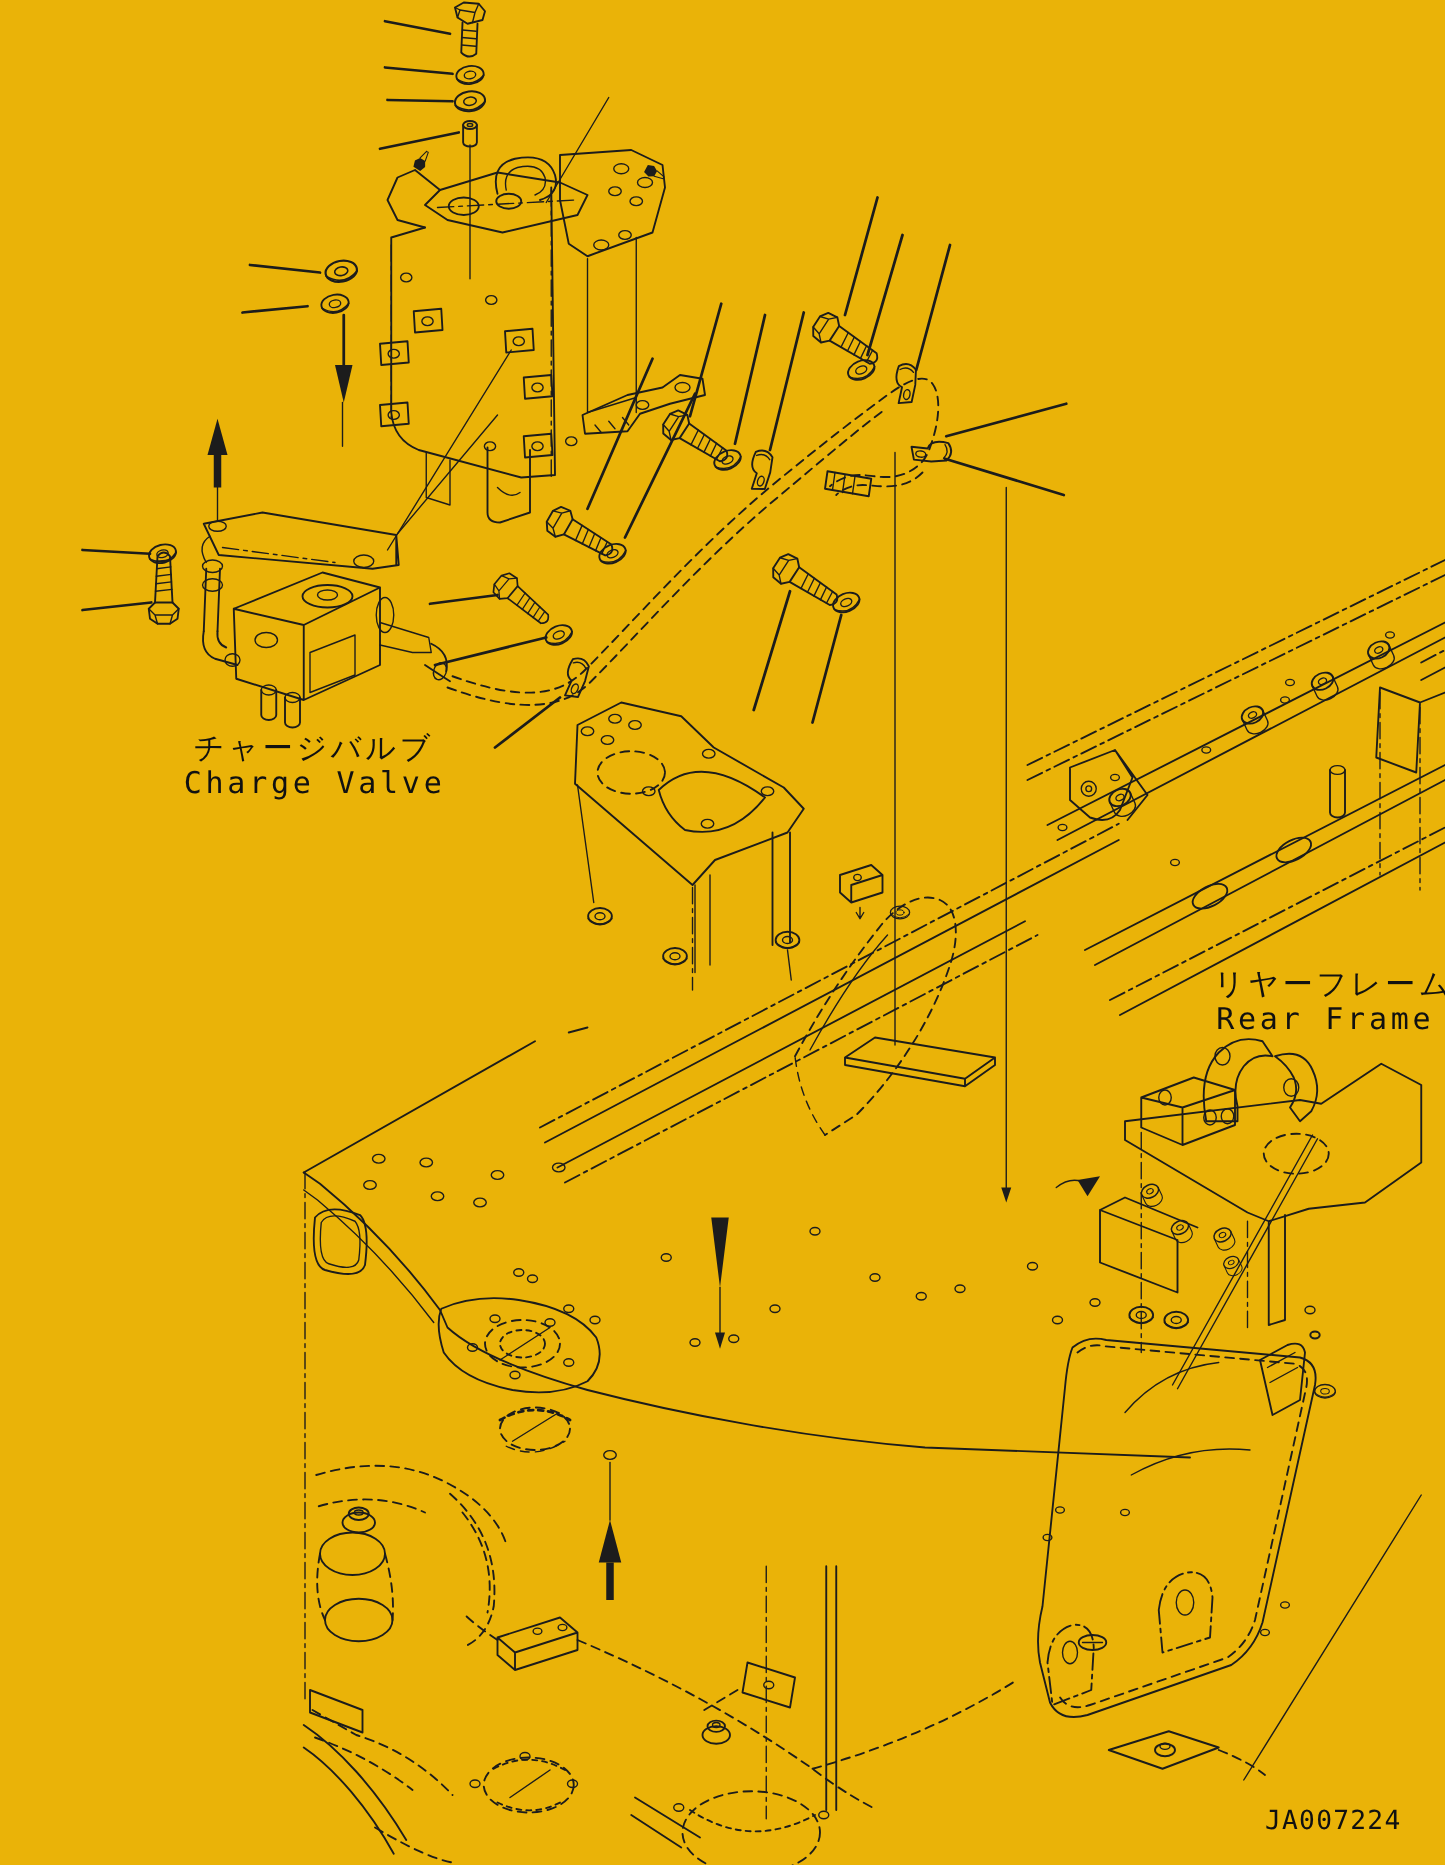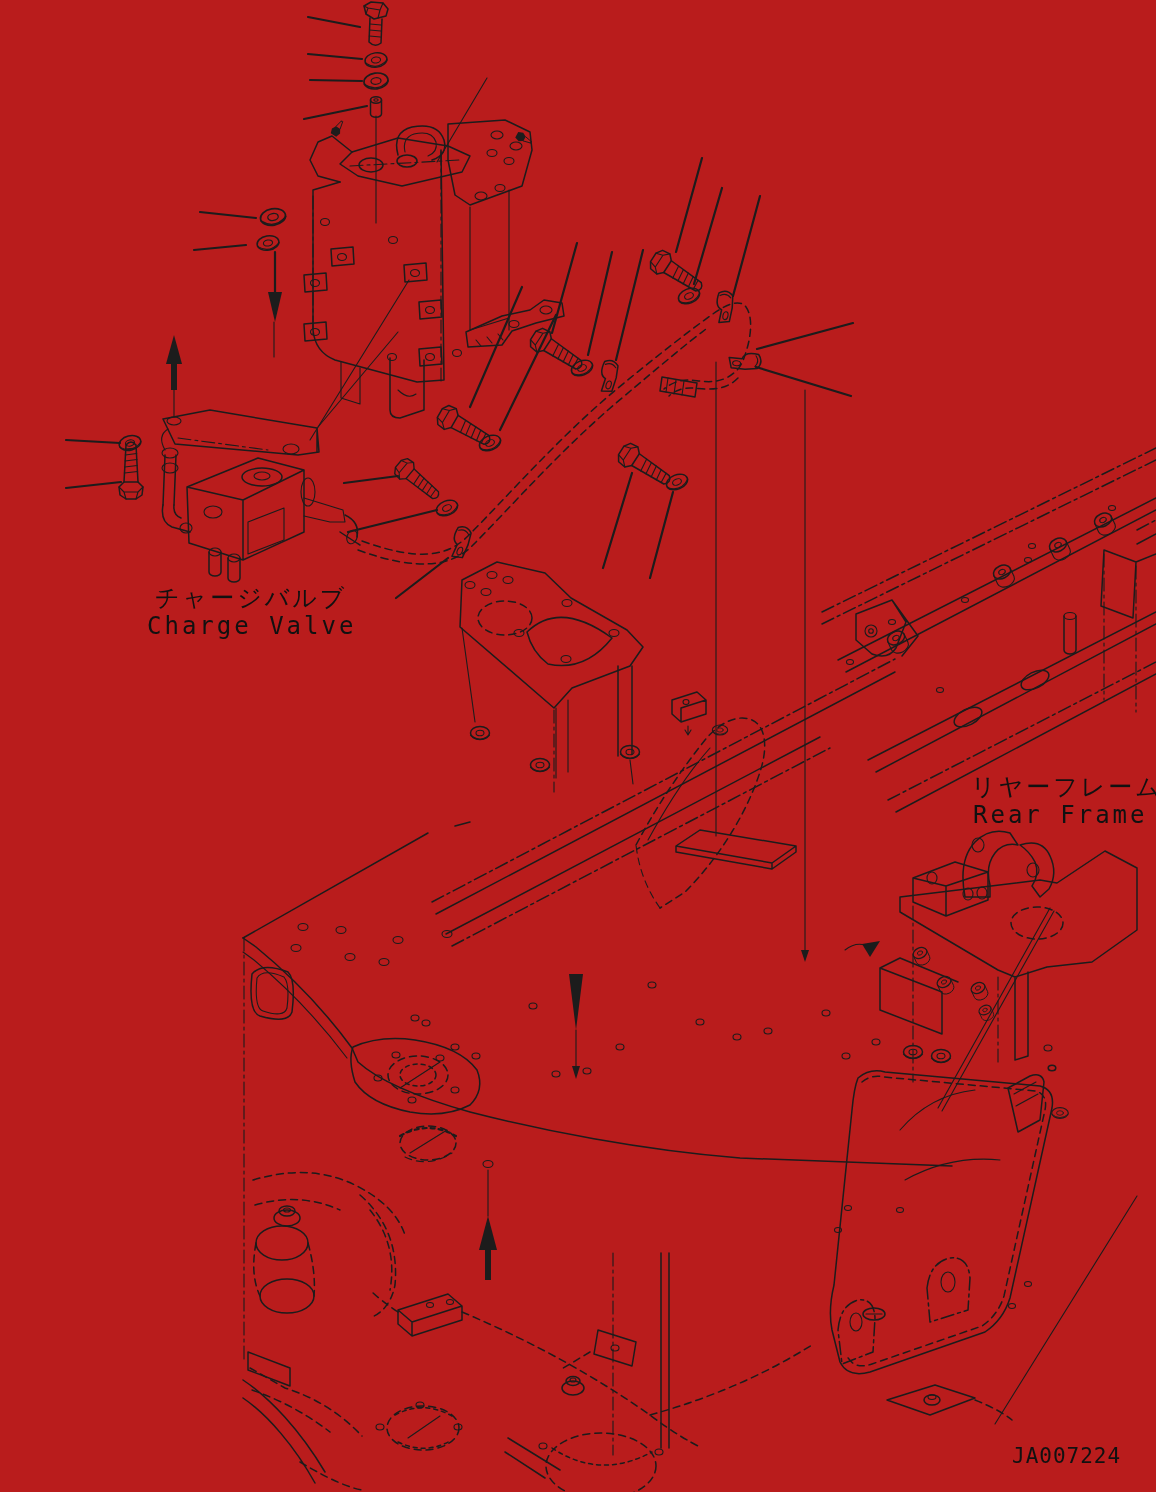--- a/index.html
+++ b/index.html
@@ -1,16 +1,16 @@
 <!DOCTYPE html>
 <html><head>
 <meta charset="utf-8">
 <style>
   html,body{margin:0;padding:0;background:#e8e8e8;}
-  .stage{position:relative;width:1156px;height:1492px;background:#b91c1c;margin:0 auto;overflow:hidden;}
+  .stage{position:relative;width:1156px;height:1492px;background:#eab308;margin:0 auto;overflow:hidden;}
   svg{position:absolute;left:0;top:0;}
   .s{stroke:#1c1c1c;fill:none;stroke-width:1.5;stroke-linecap:round;stroke-linejoin:round;}
   .t{stroke-width:1.1;}
   .b{stroke-width:2.2;}
   .dd{stroke-dasharray:13 4 3 4;}
   .da{stroke-dasharray:7 5;}
   .da2{stroke-dasharray:4 4;}
   .f{fill:#1c1c1c;stroke:none;}
   text{font-family:"DejaVu Sans Mono","DejaVu Sans",monospace;fill:#111;}
   .lbl{font-size:24px;letter-spacing:3px;}

